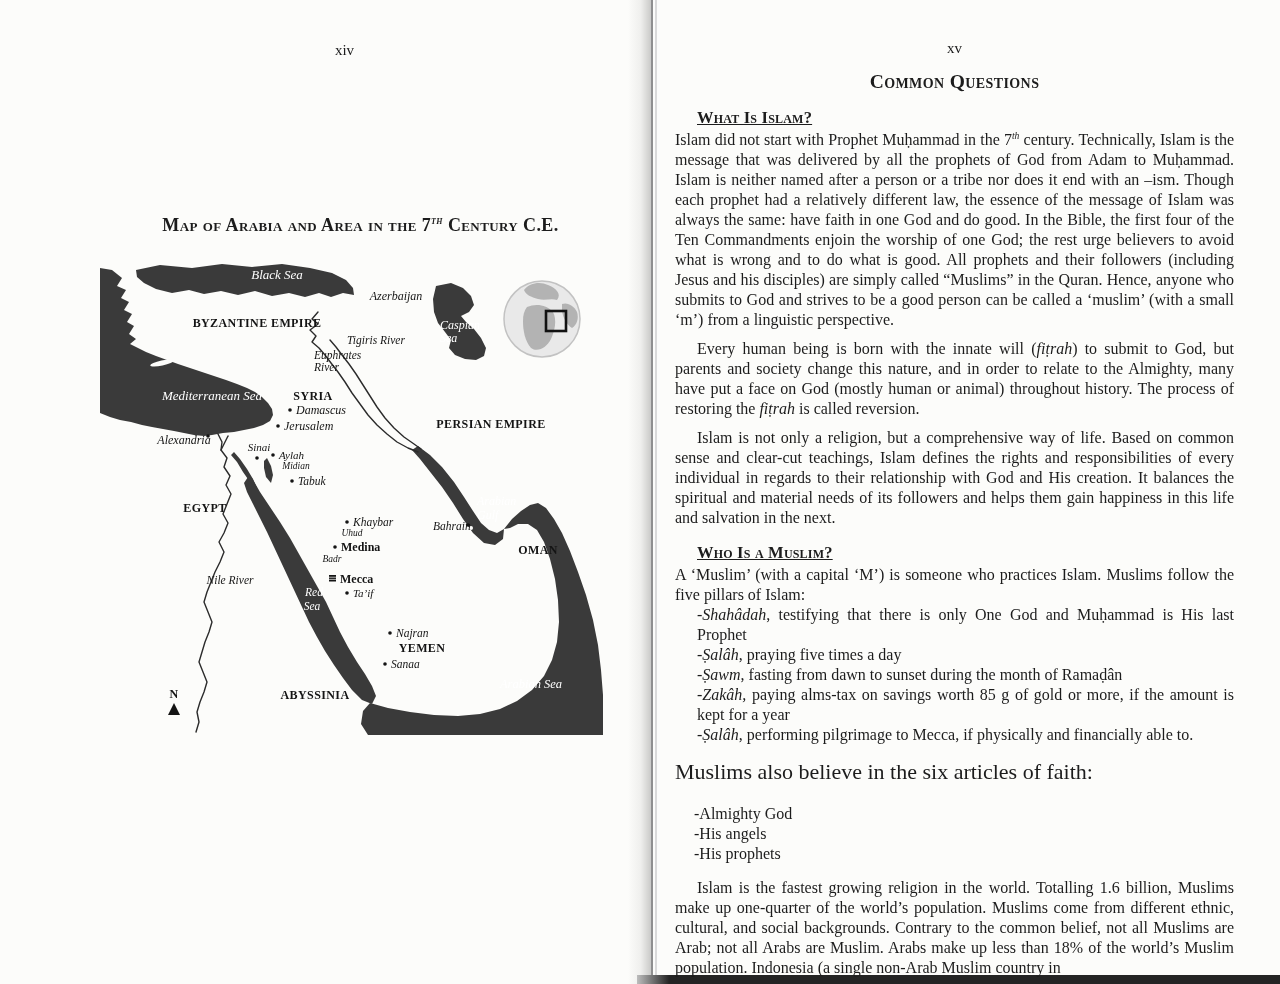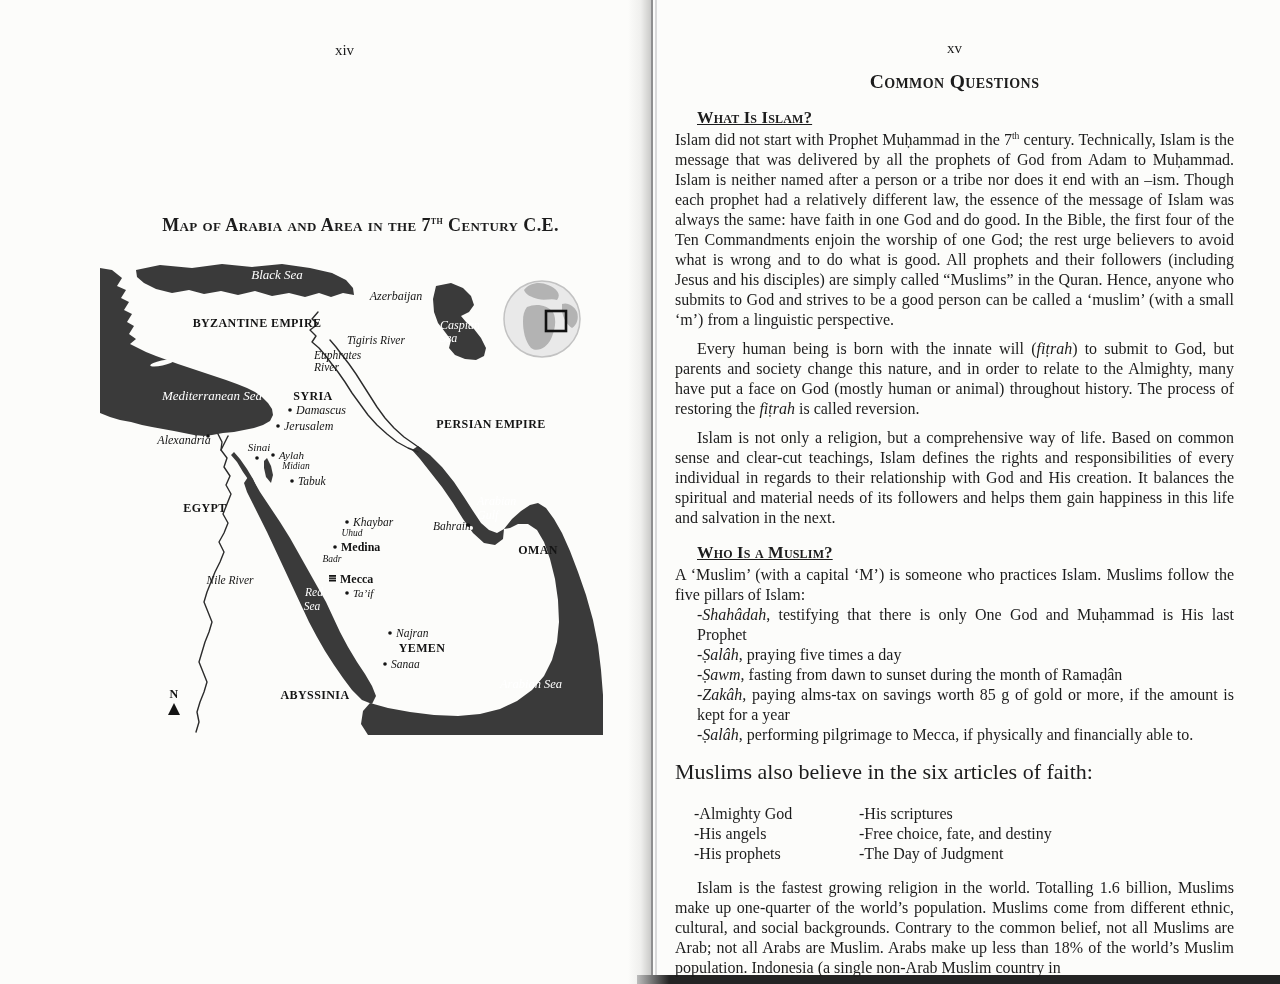--- a/index.html
+++ b/index.html
@@ -34,21 +34,21 @@
   .chapter-title{text-align:center;font-weight:bold;font-variant:small-caps;
     font-size:19.5px;letter-spacing:.4px;margin-top:14px;}
   .h2{font-weight:bold;font-variant:small-caps;font-size:16.5px;margin:15px 0 0 22px;letter-spacing:.2px;text-decoration:underline;}
   .bodyp{font-size:16px;line-height:20px;text-align:justify;margin:2px 0 0 0;}
   .ind{text-indent:22px;margin-top:9px;}
   .pillars{margin-left:22px;}
   .pillar{font-size:16px;line-height:20px;text-align:justify;}
   .arts-intro{font-size:22px;line-height:20px;margin-top:17px;}
   .arts{display:flex;margin:21px 0 0 19px;font-size:16px;line-height:20px;}
   .artcol1{width:165px;}
-  sup{font-size:60%;vertical-align:super;line-height:0;}
+  sup{font-size:60%;vertical-align:super;line-height:0;font-style:italic;}
   .it{font-style:italic;}
 </style>
 </head>
 <body>
 
 <div class="lp-pageno">xiv</div>
 
 <div class="map-title"><span>Map of Arabia and Area in the 7</span><sup>th</sup><span> Century C.E.</span></div>
 
 <svg id="map" width="545" height="473" viewBox="0 0 545 473">
@@ -166,21 +166,16 @@
     <div class="pillar"><span>-</span><span class="it">Ṣalâh</span><span>, performing pilgrimage to Mecca, if physically and financially able to.</span></div>
   </div>
 
   <p class="arts-intro">Muslims also believe in the six articles of faith:</p>
   <div class="arts">
     <div class="artcol1">
       <div>-Almighty God</div>
       <div>-His angels</div>
       <div>-His prophets</div>
     </div>
-    <div>
-      <div>-His scriptures</div>
-      <div>-Free choice, fate, and destiny</div>
-      <div>-The Day of Judgment</div>
-    </div>
   </div>
 
   <p class="bodyp ind" style="margin-top:14px"><span>Islam is the fastest growing religion in the world. Totalling 1.6 billion, Muslims make up one-quarter of the world’s population. Muslims come from different ethnic, cultural, and social backgrounds. Contrary to the common belief, not all Muslims are Arab; not all Arabs are Muslim. Arabs make up less than 18% of the world’s Muslim population. Indonesia (a single non-Arab Muslim country in</span></p>
 </div>
 
 </body></html>

